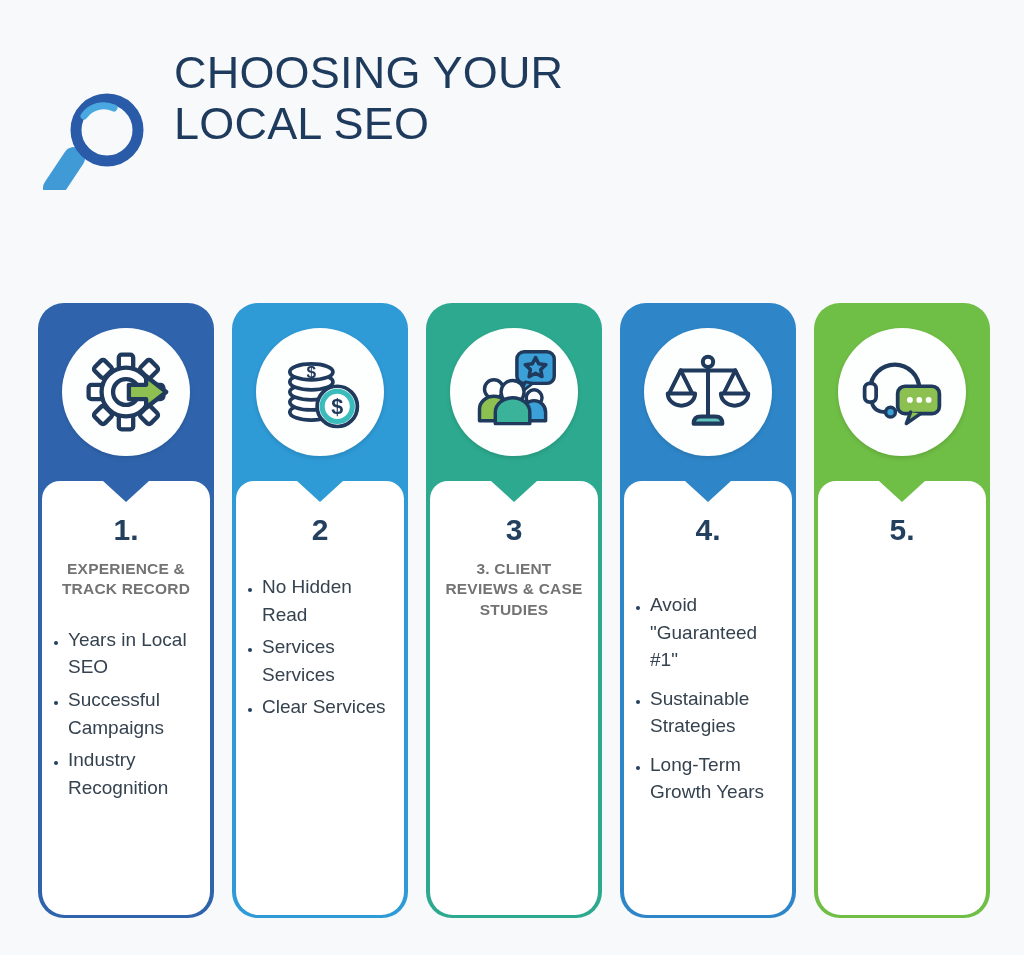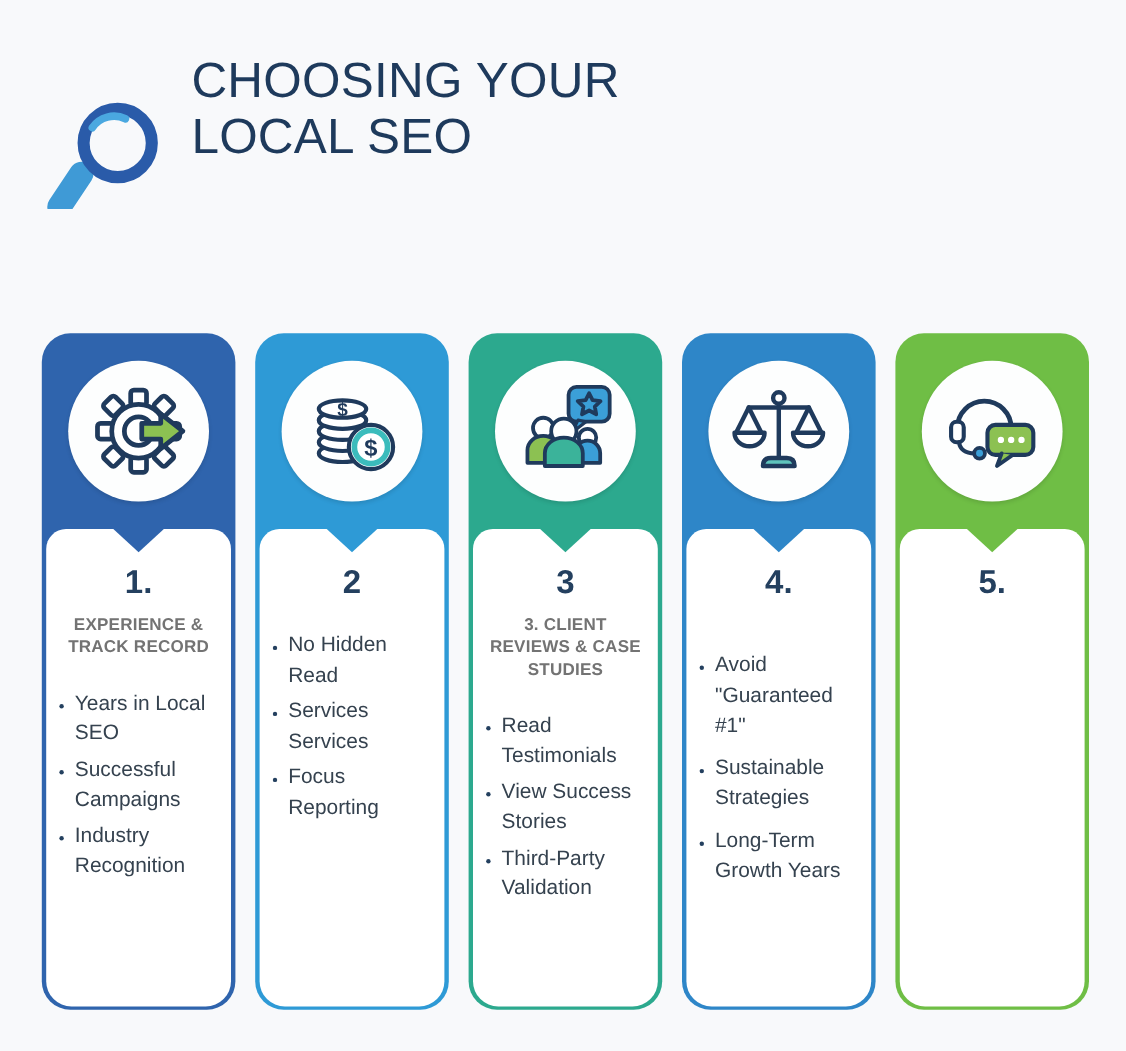--- a/index.html
+++ b/index.html
@@ -177,21 +177,21 @@
           </g>
         </svg>
       </div>
     </div>
     <div class="card-body">
       <div class="notch"></div>
       <div class="card-number">2</div>
       <ul class="card-bullets">
         <li>No Hidden Read</li>
         <li>Services Services</li>
-        <li>Focus Reporting</li>
+        <li>Clear Services</li>
       </ul>
     </div>
   </section>
 
   <section class="card c3" style="--accent: #2ca98e;">
     <div class="card-header">
       <div class="icon-circle">
         <svg viewBox="0 0 64 64">
           <g stroke="#1f3a5c" stroke-width="2.4" stroke-linejoin="round">
             <rect x="34" y="4" width="26" height="22" rx="5" fill="#3b9fd8"></rect>
@@ -204,25 +204,20 @@
             <circle cx="31" cy="32" r="8" fill="#ffffff"></circle>
             <path d="M19 54 v-8 a12 10 0 0 1 24 0 v8 z" fill="#3bb39a"></path>
           </g>
         </svg>
       </div>
     </div>
     <div class="card-body">
       <div class="notch"></div>
       <div class="card-number">3</div>
       <h3 class="card-title">3. CLIENT REVIEWS &amp; CASE STUDIES</h3>
-      <ul class="card-bullets">
-        <li>Read Testimonials</li>
-        <li>View Success Stories</li>
-        <li>Third-Party Validation</li>
-      </ul>
     </div>
   </section>
 
   <section class="card c4" style="--accent: #2e86c8;">
     <div class="card-header">
       <div class="icon-circle">
         <svg viewBox="0 0 64 64">
           <g fill="none" stroke="#1f3a5c" stroke-width="2.8" stroke-linejoin="round" stroke-linecap="round">
             <line x1="32" y1="15" x2="32" y2="50"></line>
             <circle cx="32" cy="11" r="3.6" fill="#ffffff"></circle>

